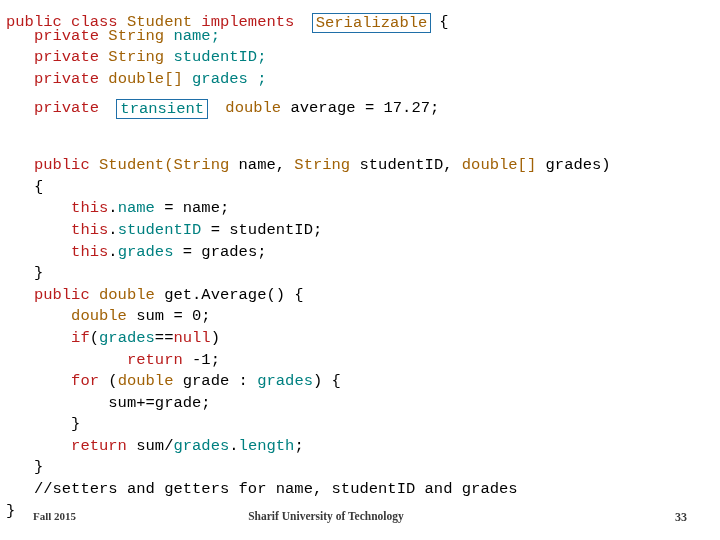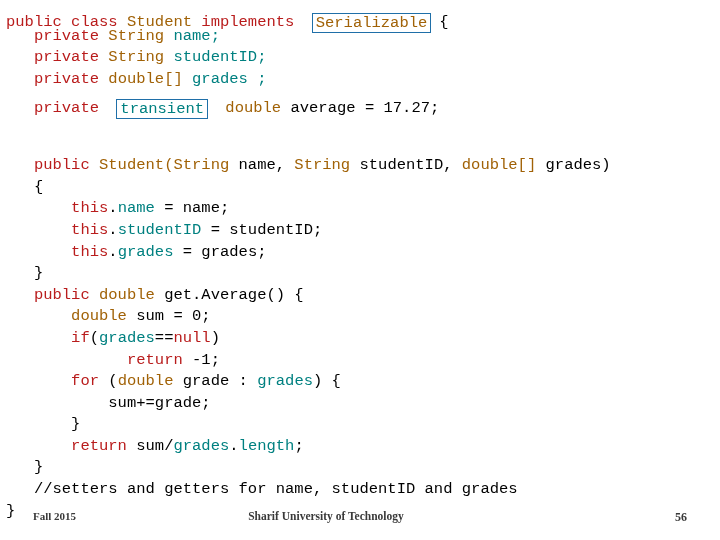--- a/index.html
+++ b/index.html
@@ -91,16 +91,16 @@
 </head>
 <body>
 
 <div id="slide">
 
   <div class="code-block" id="code-block"><div class="line"><span class="kw">public class </span><span class="blu">Student </span><span class="kw">implements </span><span class="blu boxed">Serializable</span><span class="blk">{</span></div><div class="line"><span class="kw">   private </span><span class="blu">String </span><span class="teal">name;</span></div><div class="line"><span class="kw">   private </span><span class="blu">String </span><span class="teal">studentID;</span></div><div class="line"><span class="kw">   private </span><span class="blu">double[] </span><span class="teal">grades ;</span></div><div class="line"><span class="kw">   private </span><span class="teal boxed">transient</span><span class="blu"> double </span><span class="blk">average = 17.27;</span></div><div class="line spacer"> </div><div class="line spacer"> </div><div class="line"><span class="kw">   public </span><span class="blu">Student(String </span><span class="blk">name, </span><span class="blu">String </span><span class="blk">studentID, </span><span class="blu">double[] </span><span class="blk">grades)</span></div><div class="line"><span class="blk">   {</span></div><div class="line"><span class="kw">       this</span><span class="blk">.</span><span class="teal">name </span><span class="blk">= name;</span></div><div class="line"><span class="kw">       this</span><span class="blk">.</span><span class="teal">studentID </span><span class="blk">= studentID;</span></div><div class="line"><span class="kw">       this</span><span class="blk">.</span><span class="teal">grades </span><span class="blk">= grades;</span></div><div class="line"><span class="blk">   }</span></div><div class="line"><span class="kw">   public </span><span class="blu">double </span><span class="blk">get.Average() {</span></div><div class="line"><span class="blu">       double </span><span class="blk">sum = 0;</span></div><div class="line"><span class="kw">       if</span><span class="blk">(</span><span class="teal">grades</span><span class="blk">==</span><span class="kw">null</span><span class="blk">)</span></div><div class="line"><span class="kw">             return </span><span class="blk">-1;</span></div><div class="line"><span class="kw">       for </span><span class="blk">(</span><span class="blu">double </span><span class="blk">grade : </span><span class="teal">grades</span><span class="blk">) {</span></div><div class="line"><span class="blk">           sum+=grade;</span></div><div class="line"><span class="blk">       }</span></div><div class="line"><span class="kw">       return </span><span class="blk">sum/</span><span class="teal">grades</span><span class="blk">.</span><span class="teal">length</span><span class="blk">;</span></div><div class="line"><span class="blk">   }</span></div><div class="line"><span class="blk">   //setters and getters for name, studentID and grades</span></div><div class="line"><span class="blk">}</span></div></div>
 
   <div class="footer">
     <div class="footer-left">Fall 2015</div>
     <div class="footer-center">Sharif University of Technology</div>
-    <div class="footer-right">56</div>
+    <div class="footer-right">33</div>
   </div>
 
 </div>
 
 </body></html>

